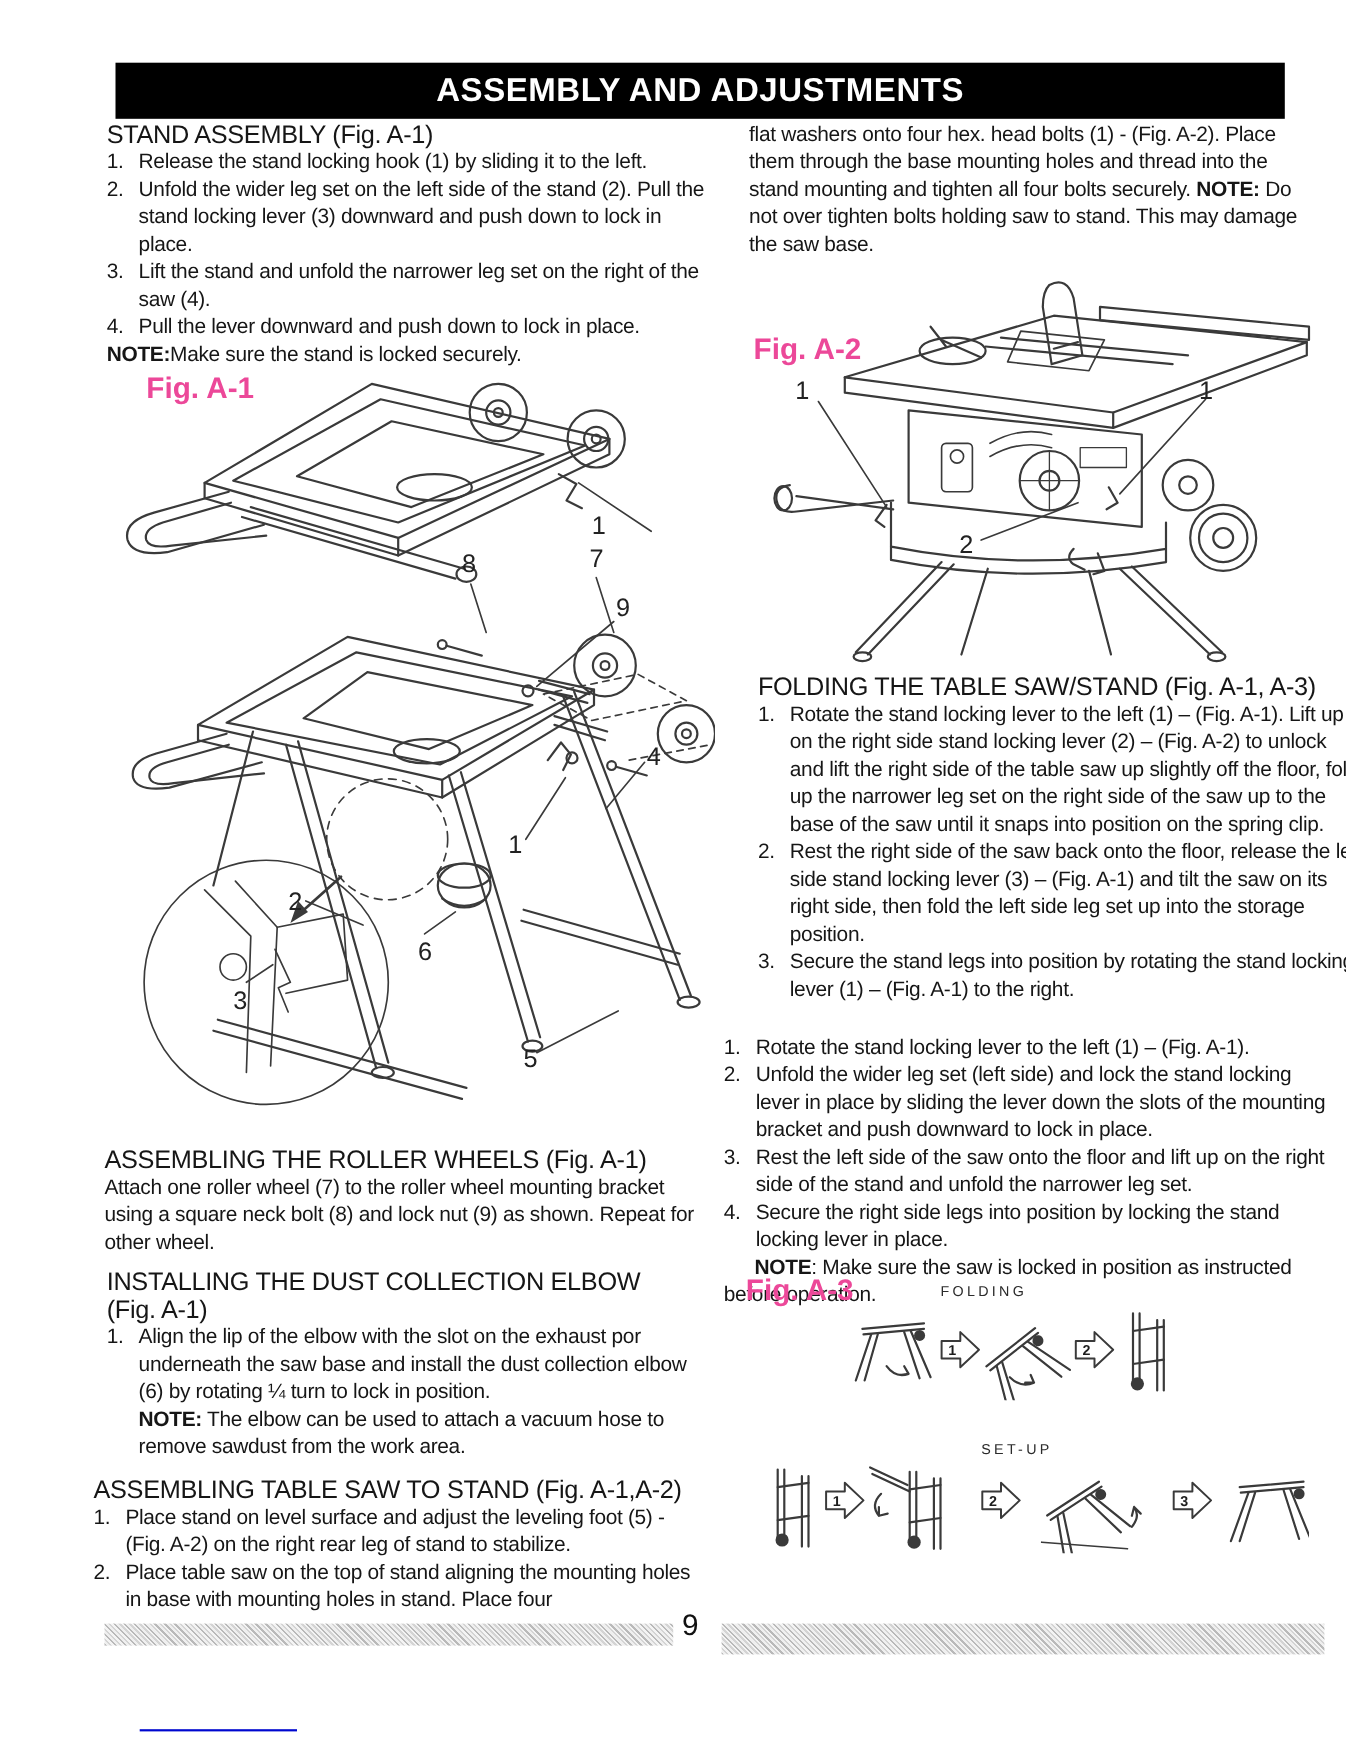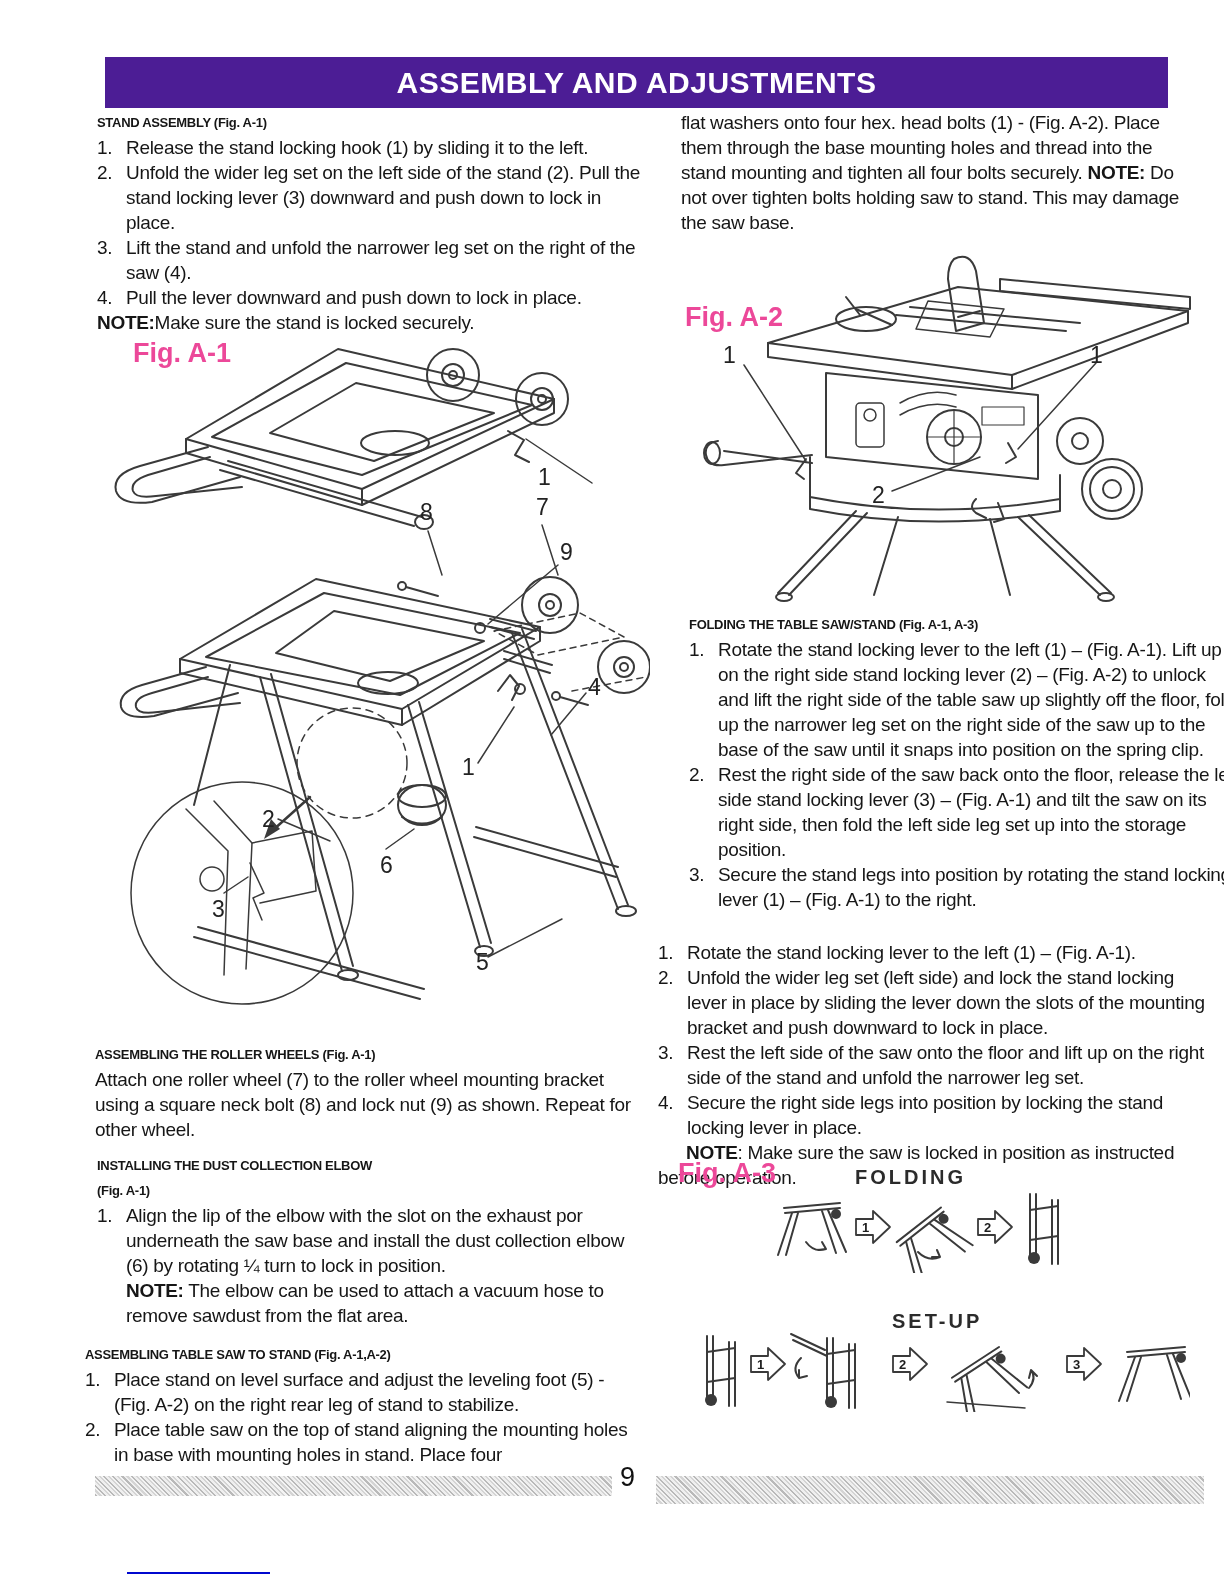--- a/index.html
+++ b/index.html
@@ -1,37 +1,37 @@
 <!DOCTYPE html>
 <html><head>
 <meta charset="utf-8">
 <style>
   *{box-sizing:border-box}
   html,body{margin:0;padding:0}
   body{width:1224px;height:1584px;position:relative;background:#ffffff;
        font-family:"Liberation Sans",sans-serif;color:#161616;overflow:hidden}
 
-  .titlebar{position:absolute;left:105px;top:57px;width:1063px;height:51px;background:#4c1d95;
+  .titlebar{position:absolute;left:105px;top:57px;width:1063px;height:51px;background:#000000;
             display:flex;align-items:center;justify-content:center}
   .titlebar h1{margin:0;color:#fff;font-size:30px;font-weight:bold;letter-spacing:.5px}
 
   .sec{position:absolute;font-size:19px;line-height:25px;letter-spacing:-0.3px}
-  .sec h2{margin:0;font-size:13px;line-height:25px;font-weight:bold}
+  .sec h2{margin:0;font-size:23px;line-height:25px;font-weight:normal}
   .sec p{margin:0}
   .step{display:flex}
   .step .num{flex:0 0 29px}
   .step .txt{flex:1}
   .note b,.inote b{font-weight:bold}
   .indent-note{text-indent:28px}
 
   .fig{position:absolute}
   .fig svg.line{position:absolute;left:0;top:0}
   .figlabel{position:absolute;font-weight:bold;font-size:27px;line-height:30px;color:#ec4899;letter-spacing:0}
   .callout{position:absolute;font-size:23px;line-height:24px;color:#222}
-  .minilabel{position:absolute;font-size:20px;font-weight:bold;letter-spacing:3px;color:#2b2b2b}
+  .minilabel{position:absolute;font-size:13px;font-weight:normal;letter-spacing:3px;color:#2b2b2b}
   svg .an{font-family:"Liberation Sans",sans-serif;font-size:13px;fill:#1d1d1d;font-weight:bold}
 
   .hatch{position:absolute;background:repeating-linear-gradient(45deg,#b9b9b9 0 1.5px,#efefef 1.5px 3.5px,#d4d4d4 3.5px 5px,#f4f4f4 5px 6.5px);}
   .pagenum{position:absolute;font-size:27px;line-height:30px;color:#111}
   .bluerule{position:absolute;background:#0008cf;height:2px}
 </style>
 </head>
 <body>
 
 <header class="titlebar">
@@ -159,21 +159,21 @@
   <p>Attach one roller wheel (7) to the roller wheel mounting bracket using a square neck bolt (8) and lock nut (9) as shown. Repeat for other wheel.</p>
 </section>
 
 <section class="sec" style="left:97px;top:1153px;width:550px">
   <h2>INSTALLING THE DUST COLLECTION ELBOW</h2>
   <h2>(Fig. A-1)</h2>
   <div class="step">
     <span class="num">1.</span>
     <span class="txt">
       <span>Align the lip of the elbow with the slot on the exhaust por underneath the saw base and install the dust collection elbow (6) by rotating ¼ turn to lock in position.</span>
-      <span class="inote" style="display:block"><b>NOTE:</b><span> The elbow can be used to attach a vacuum hose to remove sawdust from the flat area.</span></span>
+      <span class="inote" style="display:block"><b>NOTE:</b><span> The elbow can be used to attach a vacuum hose to remove sawdust from the work area.</span></span>
     </span>
   </div>
 </section>
 
 <section class="sec" style="left:85px;top:1342px;width:550px">
   <h2>ASSEMBLING TABLE SAW TO STAND (Fig. A-1,A-2)</h2>
   <div class="step">
     <span class="num">1.</span>
     <span class="txt">Place stand on level surface and adjust the leveling foot (5) - (Fig. A-2) on the right rear leg of stand to stabilize.</span>
   </div>

